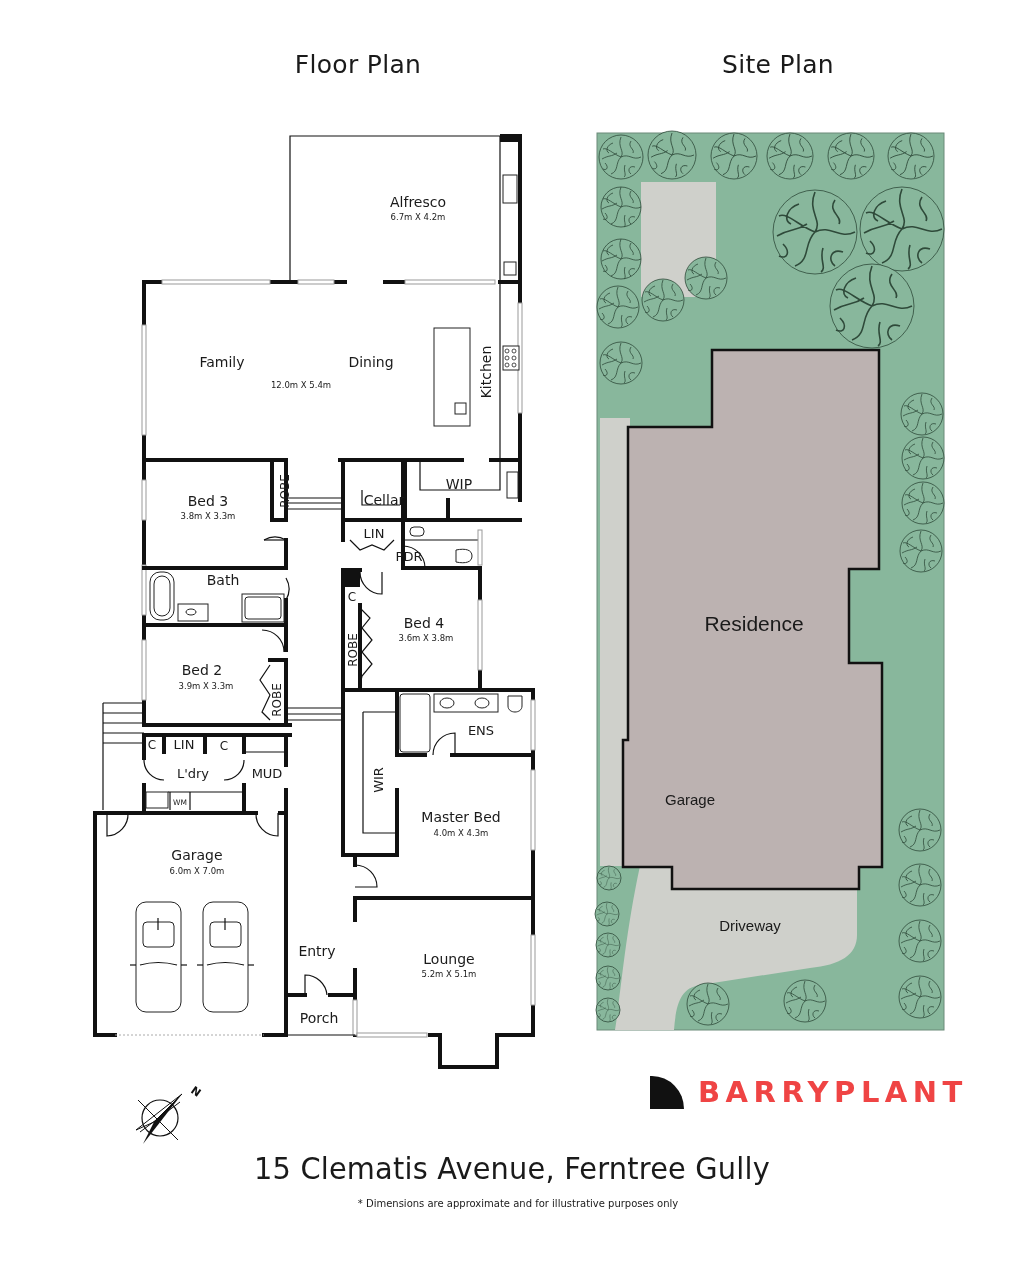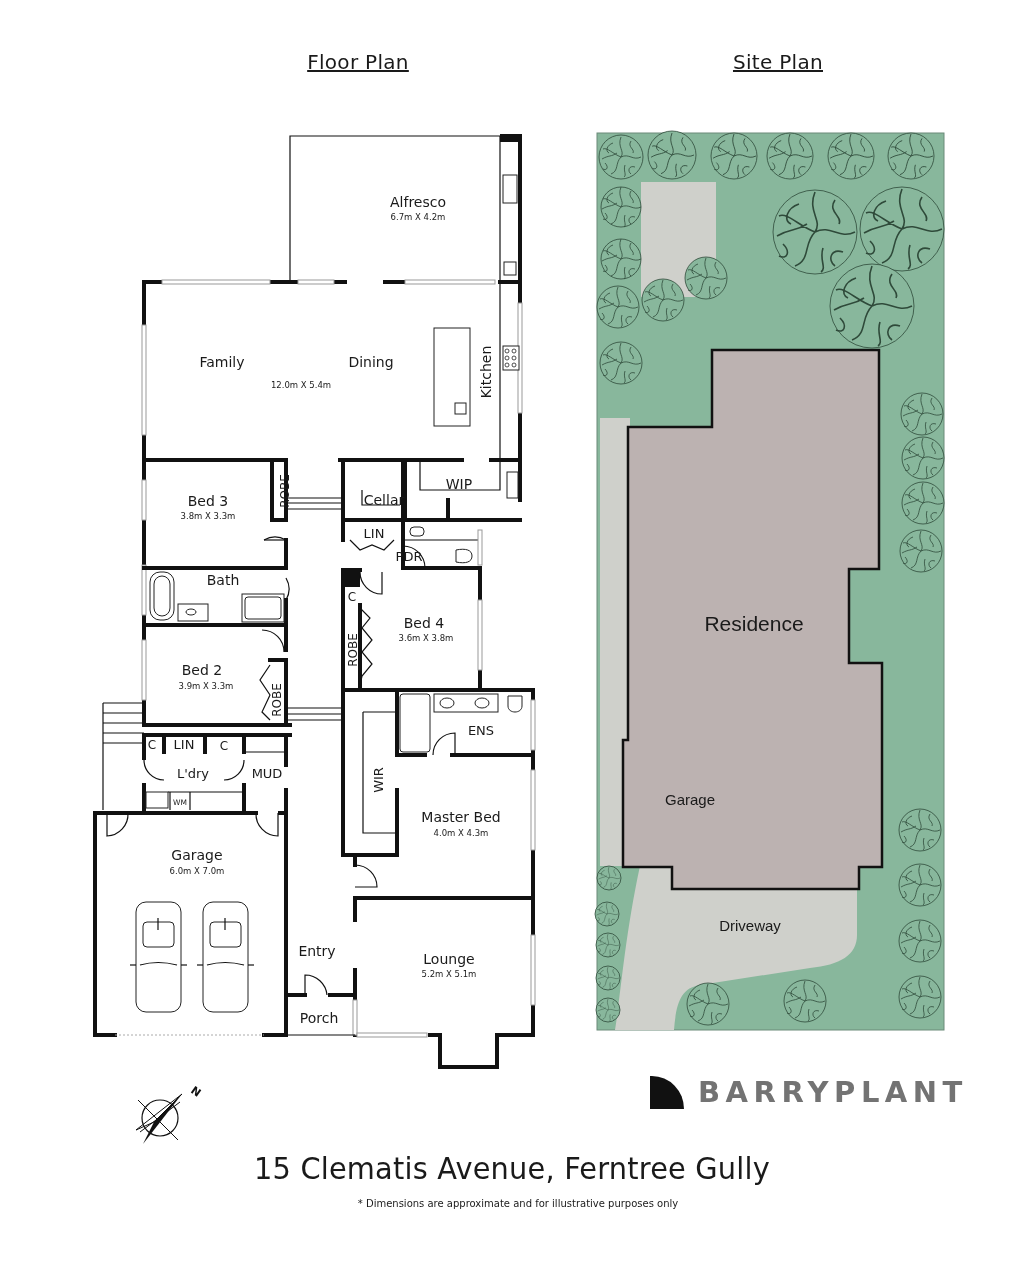--- a/index.html
+++ b/index.html
@@ -1,35 +1,35 @@
 <!DOCTYPE html>
 <html><head>
 <meta charset="utf-8">
 <style>
   html,body{margin:0;padding:0;background:#ffffff;}
   body{width:1024px;height:1268px;position:relative;overflow:hidden;font-family:"DejaVu Sans",sans-serif;color:#1a1a1a;}
-  .heading{position:absolute;top:50px;font-size:20px;font-weight:500;letter-spacing:0.3px;text-align:center;text-decoration:underline;}
+  .heading{position:absolute;top:50px;font-size:25px;font-weight:500;letter-spacing:0.3px;text-align:center;}
   #floor-heading{left:258px;width:200px;}
   #site-heading{left:678px;width:200px;}
   svg{position:absolute;left:0;top:0;}
   .rl{font-family:"DejaVu Sans",sans-serif;font-size:14px;fill:#1a1a1a;text-anchor:middle;}
   .rd{font-family:"DejaVu Sans",sans-serif;font-size:8.5px;fill:#1a1a1a;text-anchor:middle;}
   .sl{font-family:"Liberation Sans",sans-serif;font-size:15px;fill:#1a1a1a;text-anchor:middle;}
   .res{font-family:"Liberation Sans",sans-serif;font-size:21px;fill:#1a1a1a;text-anchor:middle;}
   .w{stroke:#111;stroke-width:4;fill:none;stroke-linecap:square;}
   .tw{stroke:#111;stroke-width:1.2;fill:none;}
   .win{stroke:#999;stroke-width:1;fill:#fff;}
   .fx{stroke:#222;stroke-width:1;fill:#fff;}
   .tree{fill:#88b79c;stroke:#2f4a3a;stroke-width:0.8;}
   .tl{fill:none;stroke:#2f4a3a;stroke-width:0.8;}
   #address{position:absolute;left:0;width:1024px;top:1150px;text-align:center;font-size:31px;font-family:"DejaVu Sans",sans-serif;letter-spacing:0.2px;transform:scaleX(0.93);}
   #disclaimer{position:absolute;left:0;width:1024px;top:1198px;text-align:center;font-size:10px;padding-left:6px;}
   #brand{position:absolute;left:650px;top:1074px;height:36px;display:flex;align-items:center;}
   #brand-mark{width:34px;height:33px;background:#111;border-top-right-radius:32px 33px;margin-right:14px;}
-  #brand-text{font-family:"DejaVu Sans",sans-serif;font-weight:bold;font-size:29px;letter-spacing:5.5px;color:#737373;}
+  #brand-text{font-family:"DejaVu Sans",sans-serif;font-weight:bold;font-size:29px;letter-spacing:5.5px;color:#ef4444;}
 </style>
 </head>
 <body>
 
 <div id="floor-heading" class="heading">Floor Plan</div>
 <div id="site-heading" class="heading">Site Plan</div>
 
 <svg width="1024" height="1268" viewBox="0 0 1024 1268">
   <defs>
     <g id="treeSym">

